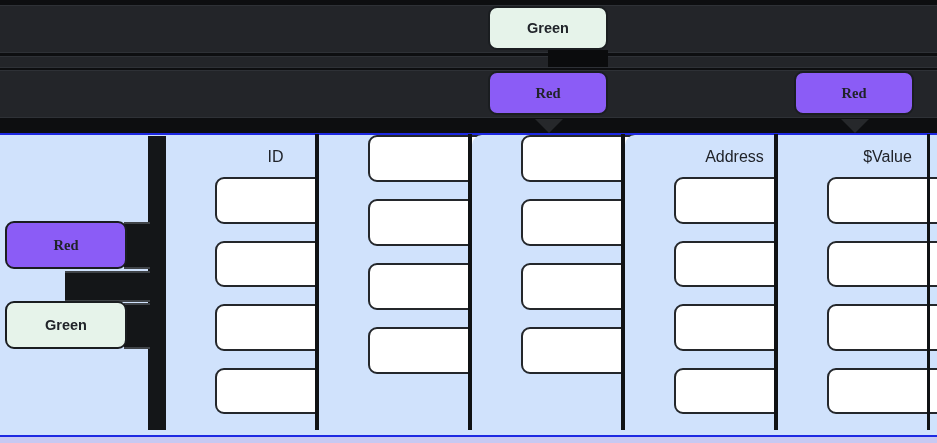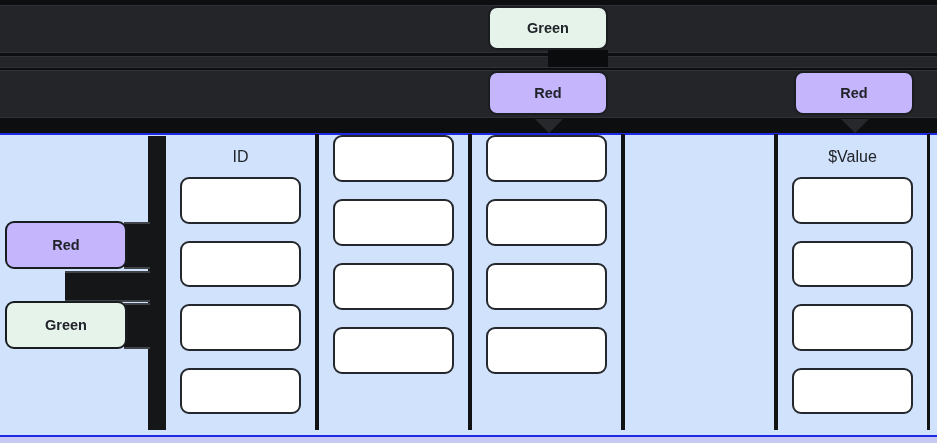--- a/index.html
+++ b/index.html
@@ -13,21 +13,21 @@
   .bar-a{top:5px;height:46px;}
   .bar-b{top:56px;height:10px;}
   .bar-c{top:70px;height:46px;}
   
   .chip{
     position:absolute;display:flex;align-items:center;justify-content:center;
     font-size:14.5px;font-weight:bold;color:#202329;border-radius:9px;
     border:2px solid #1a1d20;box-sizing:border-box;text-align:center;
   }
   .chip-green{background:#e6f3ea;}
-  .chip-red{background:#c4b5fd;}
+  .chip-red{background:#8b5cf6;font-family:Liberation Serif, serif;}
   .chip-top-green{left:488px;top:6px;width:120px;height:44px;}
   .chip-top-red1{left:488px;top:71px;width:120px;height:44px;}
   .chip-top-red2{left:794px;top:71px;width:120px;height:44px;}
   .chip-left-red{left:5px;top:221px;width:122px;height:48px;border-width:2.5px;}
   .chip-left-green{left:5px;top:301px;width:122px;height:48px;border-width:2.5px;}
   
   .green-tail{position:absolute;left:548px;top:50px;width:60px;height:17px;background:#0b0c0d;}
   
   .tri-down{position:absolute;width:0;height:0;
     border-left:14px solid transparent;border-right:14px solid transparent;
@@ -42,21 +42,21 @@
   
   .v-strip{position:absolute;left:148px;top:136px;width:18px;height:294px;background:#141618;}
   
   .connector{position:absolute;background:#141618;
     border-top:2px solid #404448;border-bottom:2px solid #404448;box-sizing:border-box;}
   .conn-1{left:124px;top:222px;width:26px;height:47px;}
   .conn-2{left:65px;top:271px;width:85px;height:31px;}
   .conn-3{left:124px;top:303px;width:26px;height:46px;}
   
   .col{position:absolute;top:135px;width:149px;height:296px;background:#d0e2fc;
-       border-radius:10px;display:flex;flex-direction:column;}
+       border-radius:10px;display:flex;flex-direction:column;padding-left:35px;}
   .col-0{left:166px;} .col-1{left:319px;} .col-2{left:472px;}
   .col-3{left:625px;} .col-4{left:778px;}
   .col-header{padding:13px 0 11px;text-align:center;font-size:16px;color:#202329;line-height:18px;}
   .cellbox{height:47px;margin:0 14px 17px;background:#ffffff;
            border:2px solid #24272b;border-radius:9px;box-sizing:border-box;}
   
   .col-sep{position:absolute;top:134px;width:4px;height:296px;background:#101214;}
   .sep-0{left:315px;} .sep-1{left:468px;} .sep-2{left:621px;}
   .sep-3{left:774px;} .sep-4{left:927px;width:3px;}
 </style>
@@ -110,20 +110,27 @@
     <div class="cellbox"></div>
     <div class="cellbox"></div>
     <div class="cellbox"></div>
   </div>
   <div class="col col-2">
     <div class="cellbox"></div>
     <div class="cellbox"></div>
     <div class="cellbox"></div>
     <div class="cellbox"></div>
   </div>
+  <div class="col col-3">
+    <div class="col-header">Address</div>
+    <div class="cellbox"></div>
+    <div class="cellbox"></div>
+    <div class="cellbox"></div>
+    <div class="cellbox"></div>
+  </div>
   <div class="col col-4">
     <div class="col-header">$Value</div>
     <div class="cellbox"></div>
     <div class="cellbox"></div>
     <div class="cellbox"></div>
     <div class="cellbox"></div>
   </div>
 
   <div class="col-sep sep-0"></div>
   <div class="col-sep sep-1"></div>

